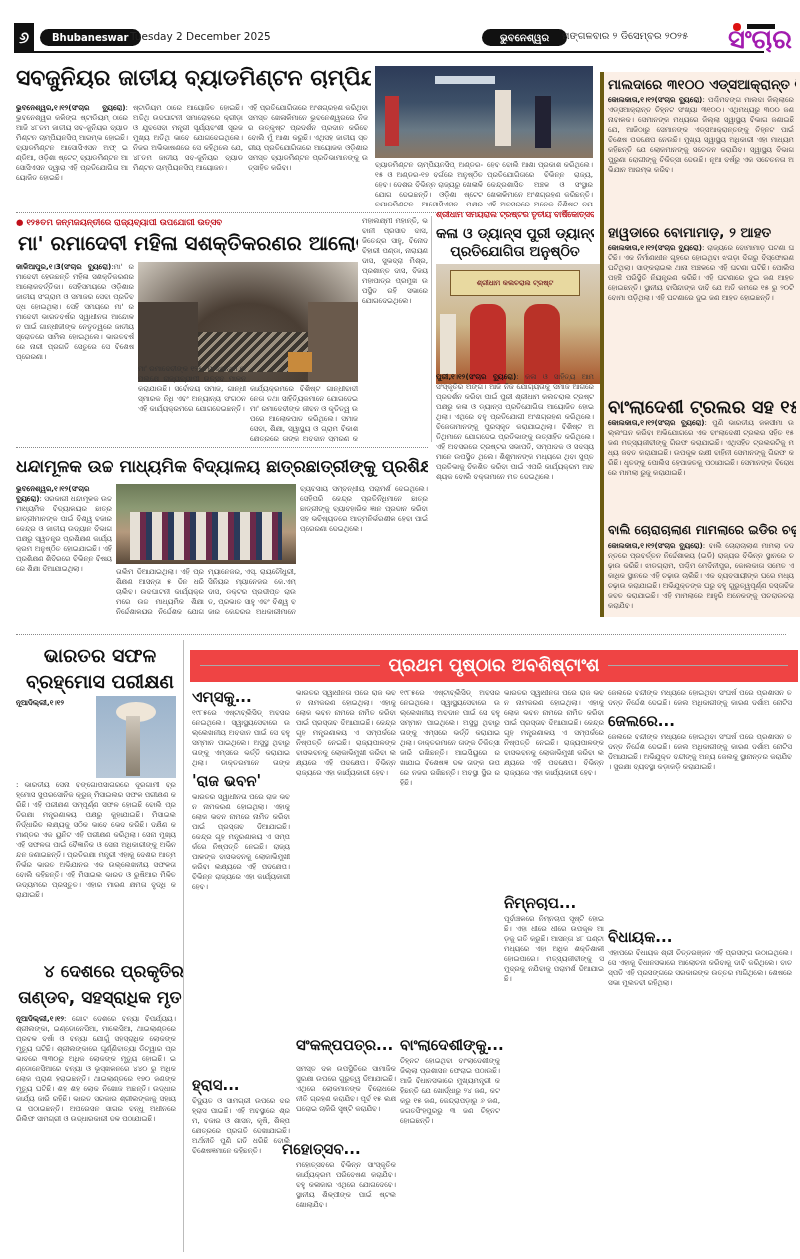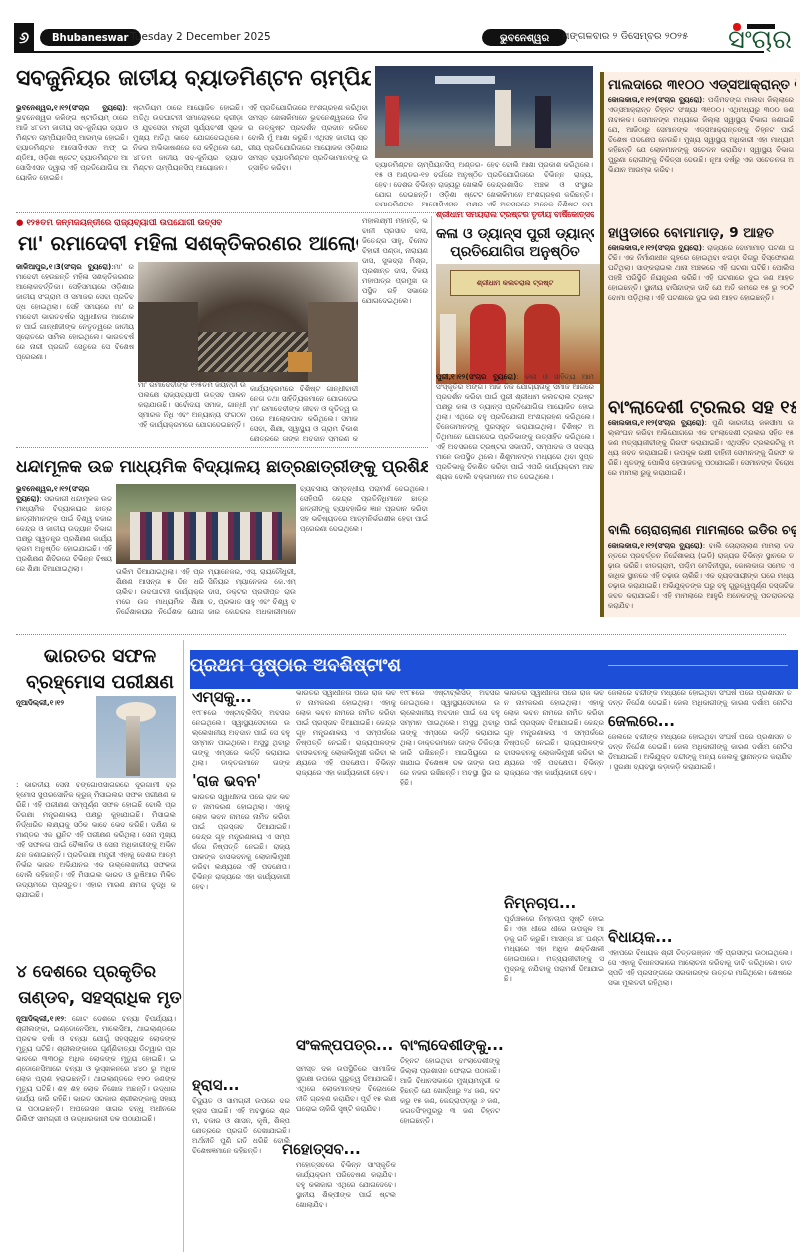--- a/index.html
+++ b/index.html
@@ -5,36 +5,36 @@
   *{box-sizing:border-box;margin:0;padding:0}
   html,body{width:800px;height:1259px;background:#fff;overflow:hidden}
   body{font-family:"DejaVu Sans",sans-serif;color:#1a1a1a;position:relative}
   .abs{position:absolute}
   
   .hdr{left:0;top:0;width:800px;height:54px}
   .pgnum{left:14px;top:23px;width:20px;height:30px;background:#111;color:#fff;font-size:16px;font-weight:bold;text-align:center;line-height:30px}
   .pill{background:#111;color:#fff;border-radius:9px;font-size:10px;font-weight:bold;padding:2px 12px;line-height:13px}
   .hdrline{left:34px;top:51px;width:730px;height:2px;background:#111}
   .date{font-size:10.5px;color:#222}
-  .logo{left:725px;top:22px;width:70px;height:34px;font-family:"DejaVu Serif",serif;font-size:26px;font-weight:normal;color:#14532d;text-align:center;line-height:34px}
+  .logo{left:725px;top:22px;width:70px;height:34px;font-family:"DejaVu Serif",serif;font-size:26px;font-weight:bold;color:#a21caf;text-align:center;line-height:34px}
   .logo-tag{left:747px;top:24px;width:28px;height:5px;background:#111}
   .logo-dot{left:733px;top:23px;width:8px;height:8px;border-radius:50%;background:#d11}
   
   .hl{font-weight:bold;color:#111;white-space:nowrap;overflow:hidden;font-family:"DejaVu Sans",sans-serif}
   .kicker{color:#c0101a;font-weight:bold;font-size:10px;white-space:nowrap;overflow:hidden}
   
   .txt{font-size:7.2px;line-height:10px;color:#333;text-align:justify;overflow:hidden;word-break:break-all}
   .dateline{font-weight:bold;color:#111}
   
   .photo{overflow:hidden}
   
   .sidebar{left:600px;top:72px;width:200px;height:545px;background:#fbefe6;border-left:4px solid #6b5b12}
   .vline{width:1px;background:#bbb}
   .dotline{height:0;border-top:1px dotted #888}
-  .banner{left:190px;top:650px;width:608px;height:39px;background:#1d4ed8;color:#fff;text-align:left;font-size:18px;font-weight:bold;line-height:30px}
+  .banner{left:190px;top:650px;width:608px;height:32px;background:#ef4444;color:#fff;text-align:center;font-size:18px;font-weight:bold;line-height:30px}
   .banner:before,.banner:after{content:"";position:absolute;top:15px;height:1px;background:#aaa;width:180px}
   .banner:before{left:10px}.banner:after{right:10px}
   .sub{font-weight:bold;font-size:15px;color:#111}
 </style>
 </head>
 <body>
 
 <div class="abs hdr">
   <div class="abs pgnum">୬</div>
   <div class="abs pill" style="left:40px;top:29px">Bhubaneswar</div>
@@ -67,21 +67,21 @@
 <div class="abs hl" style="left:18px;top:228px;width:340px;font-size:20px;line-height:30px">ମା' ରମାଦେବୀ ମହିଳା ସଶକ୍ତିକରଣର ଆଲୋକବର୍ତ୍ତିକା</div>
 <div class="abs txt" style="left:16px;top:262px;width:118px;height:180px">
   <span class="dateline">କାଳିଆପୁର,୧।3(ସଂଚାର ବ୍ୟୁରୋ)</span><span>:ମା' ରମାଦେବୀ ହେଉଛନ୍ତି ମହିଳା ସଶକ୍ତିକରଣର ଆଲୋକବର୍ତ୍ତିକା। ସେହିସମୟରେ ଓଡ଼ିଶାର ଜାତୀୟ ସଂଗ୍ରାମ ଓ ସମାଜର ସେବା ପ୍ରତିବଦ୍ଧ ହୋଇଥିଲା। ସେହି ସମୟରେ ମା' ରମାଦେବୀ ଭାରତବର୍ଷର ସ୍ୱାଧୀନତା ଆନ୍ଦୋଳନ ପାଇଁ ଗାନ୍ଧୀଜୀଙ୍କ ନେତୃତ୍ୱରେ ଜାତୀୟ ସ୍ରୋତରେ ସାମିଲ ହୋଇଥିଲେ। ଭାରତବର୍ଷରେ ନାରୀ ପ୍ରଗତି ସେତୁରେ ସେ ବିଶେଷ ପ୍ରେରଣା।</span>
 </div>
 <div class="abs photo" style="left:138px;top:262px;width:220px;height:120px;background:radial-gradient(ellipse at 50% 80%,#5a5046 0%,#4a3e34 40%,#cfc8bd 100%)">
   <div style="position:absolute;left:60px;top:70px;width:110px;height:40px;background:repeating-linear-gradient(135deg,#3b3630 0 4px,#9b8f7e 4px 7px)"></div>
   <div style="position:absolute;left:0;top:40px;width:60px;height:80px;background:#4a4038"></div>
   <div style="position:absolute;left:170px;top:40px;width:50px;height:80px;background:#6a5a4c"></div>
   <div style="position:absolute;left:150px;top:90px;width:24px;height:20px;background:#c88a3c"></div>
 </div>
-<div class="abs txt" style="left:138px;top:380px;width:108px;height:58px">ମା' ରମାଦେବୀଙ୍କ ୧୨୫ତମ ଜୟନ୍ତୀ ଉପଲକ୍ଷେ ରାଜ୍ୟବ୍ୟାପୀ ଉତ୍ସବ ପାଳନ କରାଯାଉଛି। ସର୍ବୋଦୟ ସମାଜ, ଗାନ୍ଧୀ ସ୍ମାରକ ନିଧି ଏବଂ ଅନ୍ୟାନ୍ୟ ସଂଗଠନ ଏହି କାର୍ଯ୍ୟକ୍ରମରେ ଯୋଗଦେଇଛନ୍ତି।</div>
+<div class="abs txt" style="left:138px;top:364px;width:108px;height:58px">ମା' ରମାଦେବୀଙ୍କ ୧୨୫ତମ ଜୟନ୍ତୀ ଉପଲକ୍ଷେ ରାଜ୍ୟବ୍ୟାପୀ ଉତ୍ସବ ପାଳନ କରାଯାଉଛି। ସର୍ବୋଦୟ ସମାଜ, ଗାନ୍ଧୀ ସ୍ମାରକ ନିଧି ଏବଂ ଅନ୍ୟାନ୍ୟ ସଂଗଠନ ଏହି କାର୍ଯ୍ୟକ୍ରମରେ ଯୋଗଦେଇଛନ୍ତି।</div>
 <div class="abs txt" style="left:250px;top:384px;width:108px;height:58px">କାର୍ଯ୍ୟକ୍ରମରେ ବିଶିଷ୍ଟ ଗାନ୍ଧୀବାଦୀ ନେତା ତଥା ସାହିତ୍ୟିକମାନେ ଯୋଗଦେଇ ମା' ରମାଦେବୀଙ୍କ ଜୀବନ ଓ କୃତିତ୍ୱ ଉପରେ ଆଲୋକପାତ କରିଥିଲେ। ସମାଜସେବା, ଶିକ୍ଷା, ସ୍ୱାସ୍ଥ୍ୟ ଓ ଗ୍ରାମ ବିକାଶ କ୍ଷେତ୍ରରେ ତାଙ୍କ ଅବଦାନ ସ୍ମରଣ କରାଯାଇଥିଲା।</div>
 <div class="abs txt" style="left:362px;top:216px;width:66px;height:226px">ମହାଲକ୍ଷ୍ମୀ ମହାନ୍ତି, ଭବାନୀ ପ୍ରସାଦ ଦାସ, ଜିତେନ୍ଦ୍ର ସାହୁ, ବିନୋଦ ବିହାରୀ ପଣ୍ଡା, ନାରାୟଣ ଦାସ, ସୁଭଦ୍ରା ମିଶ୍ର, ପ୍ରଶାନ୍ତ ଦାସ, ବିଜୟ ମହାପାତ୍ର ପ୍ରମୁଖ ଉପସ୍ଥିତ ରହି ସଭାରେ ଯୋଗଦେଇଥିଲେ।</div>
 <div class="abs vline" style="left:431px;top:216px;height:226px"></div>
 
 <div class="abs kicker" style="left:436px;top:210px;width:158px;font-size:8px">ଶ୍ରୀଧାମ ସମୟରାଲ ଟ୍ରଷ୍ଟର ତୃତୀୟ ବାର୍ଷିକୋତ୍ସବ</div>
 <div class="abs hl" style="left:436px;top:224px;width:158px;font-size:14px;line-height:18px;text-align:center">କଳା ଓ ଡ୍ୟାନ୍ସ ପୁରୀ ଡ୍ୟାନ୍ସ</div>
 <div class="abs hl" style="left:436px;top:242px;width:158px;font-size:14px;line-height:18px;text-align:center">ପ୍ରତିଯୋଗିତା ଅନୁଷ୍ଠିତ</div>
 <div class="abs photo" style="left:436px;top:264px;width:168px;height:120px;background:linear-gradient(180deg,#d9cfbf 0%,#cdb68a 50%,#a8562c 100%)">
   <div style="position:absolute;left:14px;top:6px;width:130px;height:26px;background:#e8d9a0;border:1px solid #7a5a2a;font-size:7px;text-align:center;line-height:24px;color:#7a2a2a;font-weight:bold">ଶ୍ରୀଧାମ କଲଚରାଲ ଟ୍ରଷ୍ଟ</div>
   <div style="position:absolute;left:34px;top:40px;width:36px;height:80px;background:#c0302a;border-radius:14px 14px 0 0"></div>
@@ -100,39 +100,39 @@
 <div class="abs photo" style="left:116px;top:484px;width:180px;height:80px;background:linear-gradient(180deg,#6d7a58 0%,#8c9a74 30%,#b59a7e 60%,#5a4a3a 100%)">
   <div style="position:absolute;left:14px;top:28px;width:152px;height:48px;background:repeating-linear-gradient(90deg,#e6e0d6 0 10px,#6b2a4a 10px 16px,#2a3a5a 16px 22px)"></div>
 </div>
 <div class="abs txt" style="left:116px;top:567px;width:88px;height:47px">ତାଲିମ ଦିଆଯାଇଥିଲା। ଏହି ପ୍ରଶିକ୍ଷଣ ଆସନ୍ତା ୫ ଦିନ ଧରି ଚାଲିବ। ଉଦଘାଟନୀ କାର୍ଯ୍ୟକ୍ରମରେ ଉଚ୍ଚ ମାଧ୍ୟମିକ ଶିକ୍ଷା ନିର୍ଦ୍ଦେଶାଳୟର ନିର୍ଦ୍ଦେଶକ ଯୋଗ ଦେଇଥିଲେ।</div>
 <div class="abs txt" style="left:208px;top:567px;width:88px;height:47px">ମ୍ୟାନେଜର, ଏସ୍. ରାୟଚୌଧୁରୀ, ସିନିୟର ମ୍ୟାନେଜର କେ.ଏମ୍ ଦାସ, ଡକ୍ଟର ପ୍ରଦୀପ୍ତ ରାଉତ, ପ୍ରଭାତ ସାହୁ ଏବଂ ବିଶ୍ୱ ବଜାର କେନ୍ଦ୍ରର ଅଧିକାରୀମାନେ ଉପସ୍ଥିତ ଥିଲେ।</div>
 <div class="abs txt" style="left:300px;top:484px;width:128px;height:130px">ବ୍ୟବସାୟ ସମ୍ବନ୍ଧୀୟ ପରାମର୍ଶ ଦେଇଥିଲେ। ସେହିପରି କେନ୍ଦ୍ର ପ୍ରତିନିଧିମାନେ ଛାତ୍ରଛାତ୍ରୀଙ୍କୁ ବ୍ୟାବହାରିକ ଜ୍ଞାନ ପ୍ରଦାନ କରିବା ସହ ଭବିଷ୍ୟତରେ ଆତ୍ମନିର୍ଭରଶୀଳ ହେବା ପାଇଁ ପ୍ରେରଣା ଦେଇଥିଲେ।</div>
 
 <div class="abs sidebar"></div>
 <div class="abs hl" style="left:608px;top:74px;width:188px;font-size:13.5px;line-height:20px">ମାଲଦାରେ ୩୧୦୦ ଏଡ୍‌ସଆକ୍ରାନ୍ତ ଚିହ୍ନଟ</div>
 <div class="abs txt" style="left:608px;top:95px;width:186px;height:108px"><span class="dateline">କୋଲକାତା,୧।୧୨(ସଂଚାର ବ୍ୟୁରୋ)</span><span>: ପଶ୍ଚିମବଙ୍ଗ ମାଲଦା ଜିଲ୍ଲାରେ ଏଡ୍‌ସଆକ୍ରାନ୍ତ ଚିହ୍ନଟ ସଂଖ୍ୟା ୩୧୦୦। ଏଥିମଧ୍ୟରୁ ୩୦୦ ଜଣ ନାବାଳକ। ସେମାନଙ୍କ ମଧ୍ୟରେ ଜିଲ୍ଲା ସ୍ୱାସ୍ଥ୍ୟ ବିଭାଗ ଜଣାଇଛି ଯେ, ଆଜିଠାରୁ ସେମାନଙ୍କ ଏଡ୍‌ସଆକ୍ରାନ୍ତଙ୍କୁ ଚିହ୍ନଟ ପାଇଁ ବିଶେଷ ପଦକ୍ଷେପ ନେଉଛି। ମୁଖ୍ୟ ସ୍ୱାସ୍ଥ୍ୟ ଅଧିକାରୀ ଏହା ମାଧ୍ୟମ କହିଛନ୍ତି ଯେ ଲୋକମାନଙ୍କୁ ସଚେତନ କରାଯିବ। ସ୍ୱାସ୍ଥ୍ୟ ବିଭାଗ ପୁରୁଣା ରୋଗୀଙ୍କୁ ଚିକିତ୍ସା ଦେଉଛି। ନୂଆ ବର୍ଷରୁ ଏକ ସଚେତନତା ଅଭିଯାନ ଆରମ୍ଭ କରିବ।</span></div>
-<div class="abs hl" style="left:608px;top:222px;width:188px;font-size:13.5px;line-height:20px">ହାୱଡାରେ ବୋମାମାଡ଼, 9 ଆହତ</div>
+<div class="abs hl" style="left:608px;top:222px;width:188px;font-size:13.5px;line-height:20px">ହାୱଡାରେ ବୋମାମାଡ଼, ୨ ଆହତ</div>
 <div class="abs txt" style="left:608px;top:243px;width:186px;height:150px"><span class="dateline">କୋଲକାତା,୧।୧୨(ସଂଚାର ବ୍ୟୁରୋ)</span><span>: ରାଜ୍ୟରେ ବୋମାମାଡ଼ ଘଟଣା ଘଟିଛି। ଏକ ନିର୍ମାଣାଧୀନ ଗୃହରେ ହୋଇଥିବା ଝଗଡ଼ା ଦିଗରୁ ବିସ୍ଫୋରଣ ଘଟିଥିଲା। ସାଙ୍କରାଇଲ ଥାନା ଅଞ୍ଚଳରେ ଏହି ଘଟଣା ଘଟିଛି। ପୋଲିସ ପହଞ୍ଚି ପରିସ୍ଥିତି ନିୟନ୍ତ୍ରଣ କରିଛି। ଏହି ଘଟଣାରେ ଦୁଇ ଜଣ ଆହତ ହୋଇଛନ୍ତି। ସ୍ଥାନୀୟ ବାସିନ୍ଦାଙ୍କ ଦାବି ଯେ ଅତି କମରେ ୧୫ ରୁ ୨୦ଟି ବୋମା ପଡ଼ିଥିଲା। ଏହି ଘଟଣାରେ ଦୁଇ ଜଣ ଆହତ ହୋଇଛନ୍ତି।</span></div>
 <div class="abs hl" style="left:608px;top:397px;width:188px;font-size:18px;line-height:20px">ବାଂଲାଦେଶୀ ଟ୍ରଲର ସହ ୧୫ ଅଟକ</div>
 <div class="abs txt" style="left:608px;top:418px;width:186px;height:92px"><span class="dateline">କୋଲକାତା,୧।୧୨(ସଂଚାର ବ୍ୟୁରୋ)</span><span>: ପୁଣି ଭାରତୀୟ ଜଳସୀମା ଉଲ୍ଲଂଘନ କରିବା ଅଭିଯୋଗରେ ଏକ ବାଂଲାଦେଶୀ ଟ୍ରଲର ସହିତ ୧୫ ଜଣ ମତ୍ସ୍ୟଜୀବୀଙ୍କୁ ଗିରଫ କରାଯାଇଛି। ଏଥିସହିତ ଟ୍ରଲରଟିକୁ ମଧ୍ୟ ଜବତ କରାଯାଇଛି। ଉପକୂଳ ରକ୍ଷୀ ବାହିନୀ ସେମାନଙ୍କୁ ଗିରଫ କରିଛି। ଧୃତଙ୍କୁ ପୋଲିସ ହେପାଜତକୁ ପଠାଯାଇଛି। ସେମାନଙ୍କ ବିରୋଧରେ ମାମଲା ରୁଜୁ କରାଯାଇଛି।</span></div>
 <div class="abs hl" style="left:608px;top:520px;width:188px;font-size:12.5px;line-height:20px">ବାଲି ଚୋରାଚାଲାଣ ମାମଲାରେ ଇଡିର ଚଢ଼ାଉ</div>
 <div class="abs txt" style="left:608px;top:541px;width:186px;height:72px"><span class="dateline">କୋଲକାତା,୧।୧୨(ସଂଚାର ବ୍ୟୁରୋ)</span><span>: ବାଲି ଚୋରାଚାଲାଣ ମାମଲା ତଦନ୍ତରେ ପ୍ରବର୍ତ୍ତନ ନିର୍ଦ୍ଦେଶାଳୟ (ଇଡି) ରାଜ୍ୟର ବିଭିନ୍ନ ସ୍ଥାନରେ ଚଢ଼ାଉ କରିଛି। ଝାଡଗ୍ରାମ, ପଶ୍ଚିମ ମେଦିନୀପୁର, କୋଲକାତା ସମେତ ଏକାଧିକ ସ୍ଥାନରେ ଏହି ଚଢ଼ାଉ ଚାଲିଛି। ଏକ ବ୍ୟବସାୟୀଙ୍କ ଘରେ ମଧ୍ୟ ଚଢ଼ାଉ କରାଯାଇଛି। ଅଭିଯୁକ୍ତଙ୍କ ଘରୁ ବହୁ ଗୁରୁତ୍ୱପୂର୍ଣ୍ଣ ଦସ୍ତାବିଜ ଜବତ କରାଯାଇଛି। ଏହି ମାମଲାରେ ଆହୁରି ଅନେକଙ୍କୁ ପଚରାଉଚରା କରାଯିବ।</span></div>
 
 <div class="abs dotline" style="left:16px;top:634px;width:770px"></div>
 
 <div class="abs hl" style="left:16px;top:642px;width:168px;font-size:19px;line-height:26px;text-align:center">ଭାରତର ସଫଳ</div>
 <div class="abs hl" style="left:16px;top:668px;width:168px;font-size:19px;line-height:26px;text-align:center">ବ୍ରହ୍ମୋସ ପରୀକ୍ଷଣ</div>
 <div class="abs txt" style="left:16px;top:698px;width:78px;height:80px"><span class="dateline">ନୂଆଦିଲ୍ଲୀ,୧।୧୨</span></div>
 <div class="abs photo" style="left:96px;top:696px;width:80px;height:82px;background:linear-gradient(180deg,#9cb4cc 0%,#b8c8d8 100%)">
   <div style="position:absolute;left:20px;top:6px;width:40px;height:20px;border-radius:50%;background:#efe6d8"></div>
   <div style="position:absolute;left:30px;top:20px;width:14px;height:60px;background:linear-gradient(180deg,#d0c8bc,#8a8070)"></div>
 </div>
 <div class="abs txt" style="left:16px;top:780px;width:160px;height:172px">: ଭାରତୀୟ ସେନା ବଙ୍ଗୋପସାଗରରେ ଦୂରଗାମୀ ବ୍ରହ୍ମୋସ ସୁପରସୋନିକ କ୍ରୁଜ୍ ମିସାଇଲର ସଫଳ ପରୀକ୍ଷଣ କରିଛି। ଏହି ପରୀକ୍ଷଣ ସମ୍ପୂର୍ଣ୍ଣ ସଫଳ ହୋଇଛି ବୋଲି ପ୍ରତିରକ୍ଷା ମନ୍ତ୍ରଣାଳୟ ପକ୍ଷରୁ କୁହାଯାଇଛି। ମିସାଇଲ ନିର୍ଦ୍ଧାରିତ ଲକ୍ଷ୍ୟକୁ ସଠିକ ଭାବେ ଭେଦ କରିଛି। ଦକ୍ଷିଣ କମାଣ୍ଡର ଏକ ୟୁନିଟ ଏହି ପରୀକ୍ଷଣ କରିଥିଲା। ସେନା ମୁଖ୍ୟ ଏହି ସଫଳତା ପାଇଁ ବୈଜ୍ଞାନିକ ଓ ସେନା ଅଧିକାରୀଙ୍କୁ ଅଭିନନ୍ଦନ ଜଣାଇଛନ୍ତି। ପ୍ରତିରକ୍ଷା ମନ୍ତ୍ରୀ ଏହାକୁ ଦେଶର ଆତ୍ମନିର୍ଭର ଭାରତ ଅଭିଯାନର ଏକ ଉଲ୍ଲେଖନୀୟ ସଫଳତା ବୋଲି କହିଛନ୍ତି। ଏହି ମିସାଇଲ ଭାରତ ଓ ରୁଷିଆର ମିଳିତ ଉଦ୍ୟମରେ ପ୍ରସ୍ତୁତ। ଏହାର ମାରଣ କ୍ଷମତା ବୃଦ୍ଧି କରାଯାଇଛି।</div>
 
-<div class="abs hl" style="left:16px;top:958px;width:168px;font-size:17px;line-height:26px;text-align:left">୪ ଦେଶରେ ପ୍ରକୃତିର</div>
+<div class="abs hl" style="left:16px;top:958px;width:168px;font-size:17px;line-height:26px;text-align:right">୪ ଦେଶରେ ପ୍ରକୃତିର</div>
 <div class="abs hl" style="left:16px;top:984px;width:168px;font-size:17px;line-height:26px;text-align:center">ତାଣ୍ଡବ, ସହସ୍ରାଧିକ ମୃତ</div>
 <div class="abs txt" style="left:16px;top:1014px;width:160px;height:240px"><span class="dateline">ନୂଆଦିଲ୍ଲୀ,୧।୧୨</span><span>: ଗୋଟ ଦେଶରେ ବନ୍ୟା ବିପର୍ଯ୍ୟୟ। ଶ୍ରୀଲଙ୍କା, ଇଣ୍ଡୋନେସିଆ, ମାଲେସିଆ, ଥାଇଲାଣ୍ଡରେ ପ୍ରବଳ ବର୍ଷା ଓ ବନ୍ୟା ଯୋଗୁଁ ସହସ୍ରାଧିକ ଲୋକଙ୍କ ମୃତ୍ୟୁ ଘଟିଛି। ଶ୍ରୀଲଙ୍କାରେ ଘୂର୍ଣ୍ଣିବାତ୍ୟା ଡିଟ୍ୱାର ପ୍ରଭାବରେ ୩୩୦ରୁ ଅଧିକ ଲୋକଙ୍କ ମୃତ୍ୟୁ ହୋଇଛି। ଇଣ୍ଡୋନେସିଆରେ ବନ୍ୟା ଓ ଭୂସ୍ଖଳନରେ ୪୪୦ ରୁ ଅଧିକ ଲୋକ ପ୍ରାଣ ହରାଇଛନ୍ତି। ଥାଇଲାଣ୍ଡରେ ୧୭୦ ଜଣଙ୍କ ମୃତ୍ୟୁ ଘଟିଛି। ଶହ ଶହ ଲୋକ ନିଖୋଜ ଅଛନ୍ତି। ଉଦ୍ଧାର କାର୍ଯ୍ୟ ଜାରି ରହିଛି। ଭାରତ ସରକାର ଶ୍ରୀଲଙ୍କାକୁ ସହାୟତା ପଠାଇଛନ୍ତି। ଅପରେସନ ସାଗର ବନ୍ଧୁ ଅଧୀନରେ ରିଲିଫ ସାମଗ୍ରୀ ଓ ଉଦ୍ଧାରକାରୀ ଦଳ ପଠାଯାଇଛି।</span></div>
 
 <div class="abs vline" style="left:183px;top:640px;height:612px"></div>
 
 <div class="abs banner">ପ୍ରଥମ ପୃଷ୍ଠାର ଅବଶିଷ୍ଟାଂଶ</div>
 
 <div class="abs sub" style="left:192px;top:688px;width:100px">ଏମ୍ସକୁ...</div>
 <div class="abs txt" style="left:192px;top:708px;width:98px;height:60px">୧୯୮୫ରେ ଏଷ୍ଟାବ୍ଲିସିଡ୍ ଅବସର ନେଇଥିଲେ। ସ୍ୱାସ୍ଥ୍ୟସେବାରେ ଉଲ୍ଲେଖନୀୟ ଅବଦାନ ପାଇଁ ସେ ବହୁ ସମ୍ମାନ ପାଇଥିଲେ। ଅସୁସ୍ଥ ଥିବାରୁ ତାଙ୍କୁ ଏମ୍ସରେ ଭର୍ତ୍ତି କରାଯାଇଥିଲା। ଡାକ୍ତରମାନେ ତାଙ୍କ ଚିକିତ୍ସା ଜାରି ରଖିଛନ୍ତି। ଆଇସିୟୁରେ ରଖାଯାଇ ବିଶେଷଜ୍ଞ ଦଳ ତାଙ୍କ ଉପରେ ନଜର ରଖିଛନ୍ତି। ଅବସ୍ଥା ସ୍ଥିର ରହିଛି।</div>
 <div class="abs sub" style="left:192px;top:772px;width:100px">'ରାଜ ଭବନ'</div>

